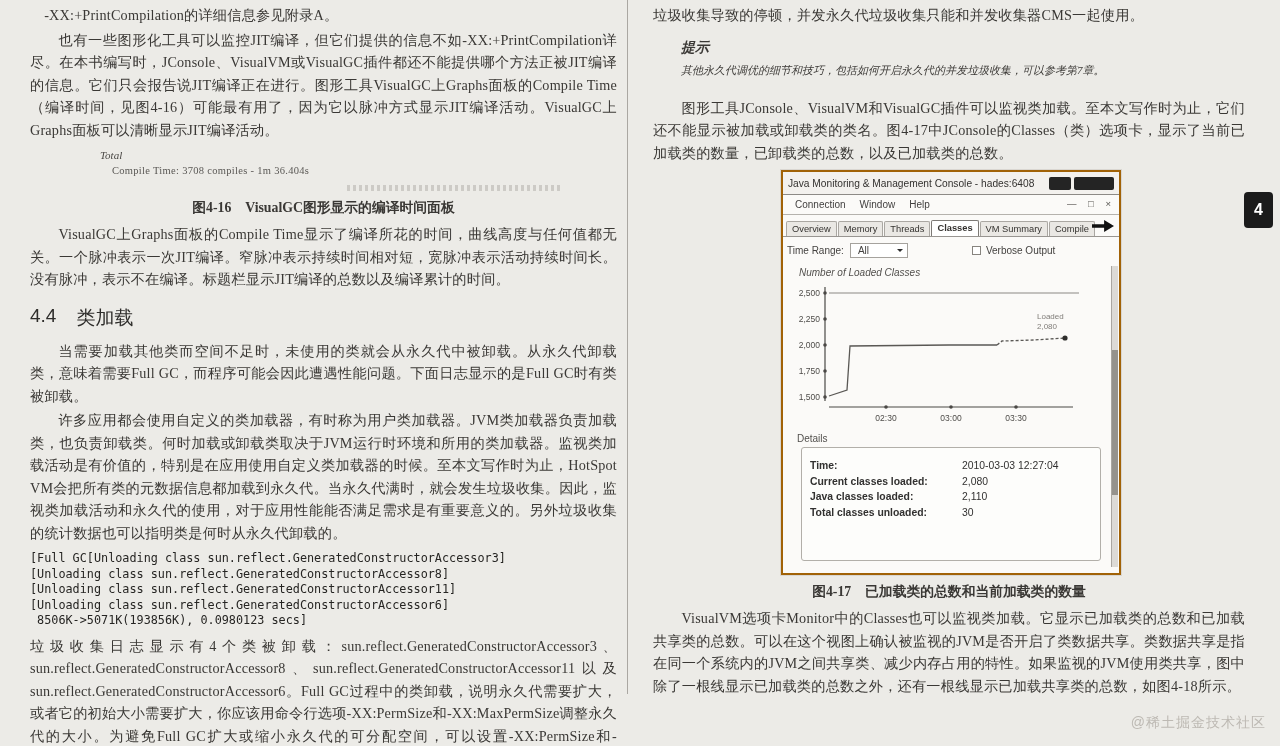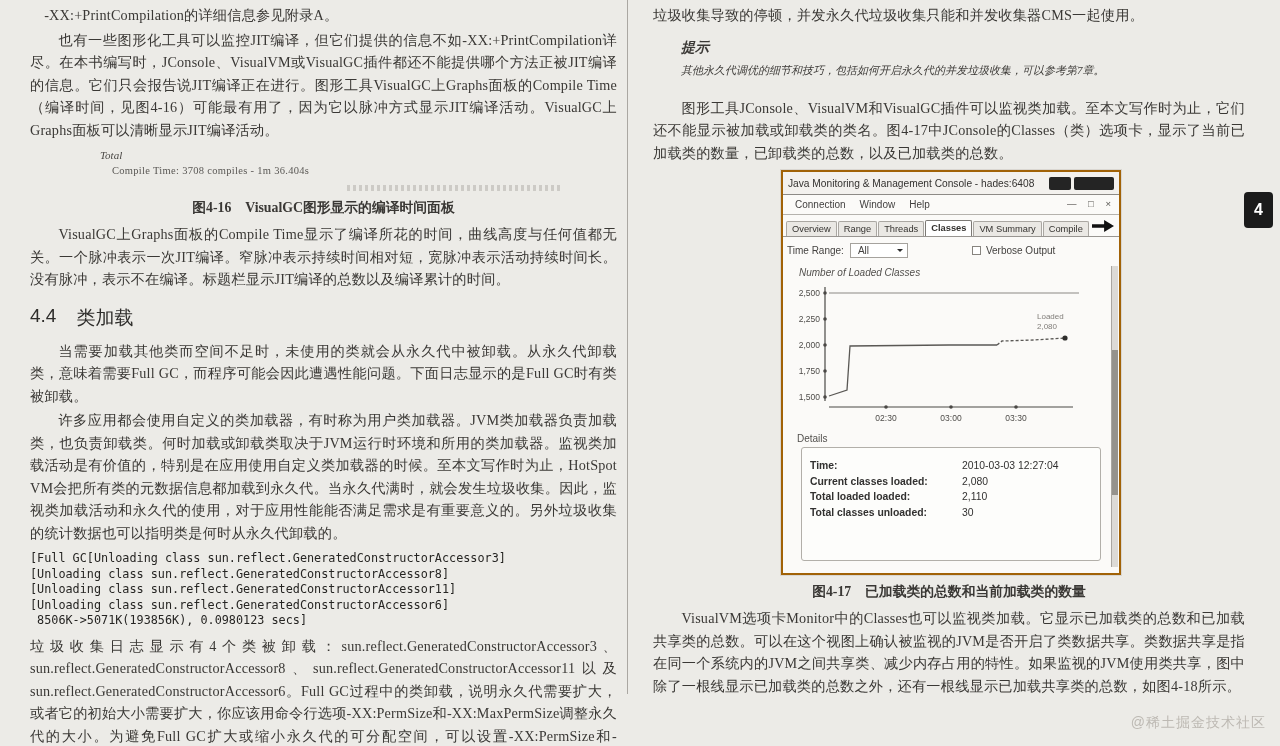--- a/index.html
+++ b/index.html
@@ -149,21 +149,21 @@
         <span>Help</span>
         <span class="jc-winbtns">
           <span>—</span>
           <span>□</span>
           <span>×</span>
         </span>
       </div>
 
       <div class="jc-tabs">
         <span class="jc-tab">Overview</span>
-        <span class="jc-tab">Range</span>
+        <span class="jc-tab">Memory</span>
         <span class="jc-tab">Threads</span>
         <span class="jc-tab active">Classes</span>
         <span class="jc-tab">VM Summary</span>
         <span class="jc-tab">Compile</span>
         <span class="jc-arrow"></span>
       </div>
 
       <div class="jc-controls">
         <span>Time Range:</span>
         <span class="jc-combo">All</span>
@@ -207,21 +207,21 @@
       <div class="jc-details-box">
         <div class="jc-drow">
           <span class="jc-dlabel">Time:</span>
           <span>2010-03-03 12:27:04</span>
         </div>
         <div class="jc-drow">
           <span class="jc-dlabel">Current classes loaded:</span>
           <span>2,080</span>
         </div>
         <div class="jc-drow">
-          <span class="jc-dlabel">Total loaded loaded:</span>
+          <span class="jc-dlabel">Java classes loaded:</span>
           <span>2,110</span>
         </div>
         <div class="jc-drow">
           <span class="jc-dlabel">Total classes unloaded:</span>
           <span>30</span>
         </div>
       </div>
 
       <div class="jc-scrollbar">
         <div class="jc-scroll-thumb"></div>

